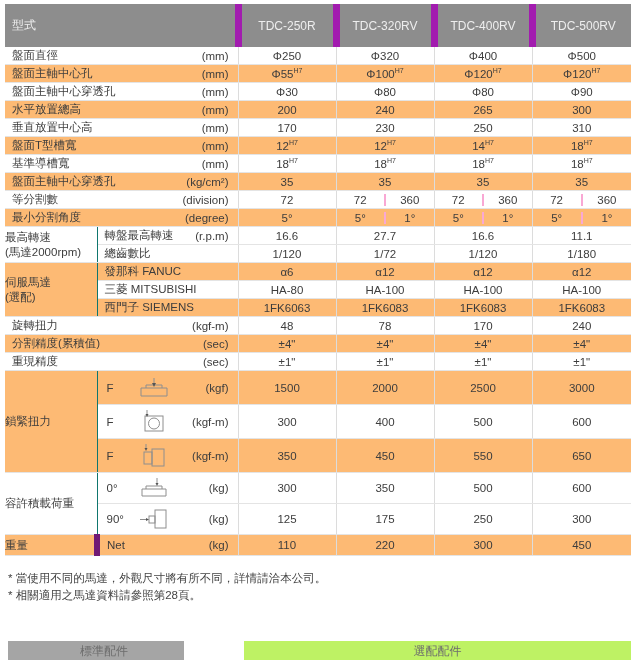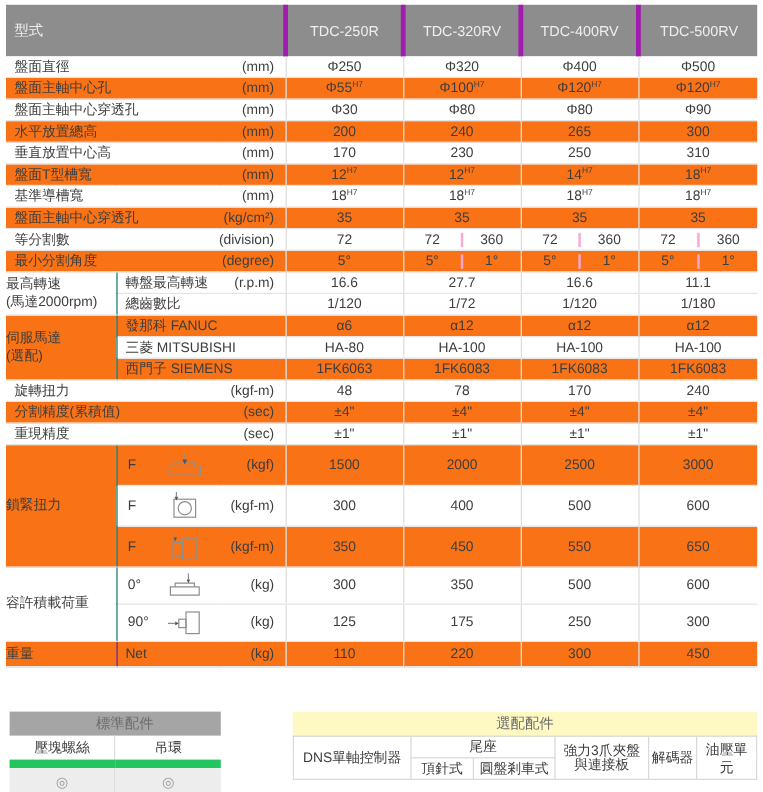--- a/index.html
+++ b/index.html
@@ -5,33 +5,33 @@
   html,body{margin:0;padding:0;background:#fff;}
   body{width:636px;height:660px;font-family:"Liberation Sans","DejaVu Sans",sans-serif;color:#3d3d3d;overflow:hidden;}
   .page{padding:4px 5px 0 5px;}
 
   
   table.spec{border-collapse:collapse;width:626px;table-layout:fixed;font-size:11.5px;}
   .spec col.c1{width:92px;} .spec col.c2{width:86px;} .spec col.c3{width:55px;}
   .spec col.cm{width:98px;} .spec col.cm4{width:99px;}
   .spec thead th{background:#8d8d8d;color:#eeeeee;font-weight:normal;height:19px;font-size:12px;padding:12px;}
   .spec th.tz{text-align:left;padding-left:7px;}
-  .spec th.mh{text-align:center;border-left:4px solid #a21caf;}
+  .spec th.mh{text-align:center;border-left:7px solid #a21caf;}
   .spec tbody td{height:17px;padding:0;border-bottom:1px solid #e4e4e4;vertical-align:middle;}
-  tr.g td{background:#f97316;}
+  tr.g td{background:#fdba74;}
   tr.w td{background:#ffffff;}
   .lw{display:flex;justify-content:space-between;align-items:center;padding:0 9px 0 7px;}
   .lab{white-space:nowrap;}
   .unit{white-space:nowrap;}
   td.c{text-align:center;border-left:1px solid #dcdcdc;}
   .sp{display:flex;}
   .sp span{flex:1;text-align:center;}
   .sp span.h2{border-left:2px solid #f9a8d4;}
   td.gz{border-right:1px solid #0f766e;padding-left:7px;background:#fff;line-height:15px;}
-  td.gzflat{border-right:1px solid #701a75;padding-left:7px;line-height:15px;}
+  td.gzflat{border-right:6px solid #701a75;padding-left:7px;line-height:15px;}
   td.sz{padding:0;}
   sup{font-size:7px;vertical-align:super;line-height:0;}
   tr.h33 td{height:33px;}
   tr.h30 td{height:30px;}
   tr.h20 td{height:20px;}
   .fw{display:flex;align-items:center;padding:0 9px 0 9px;}
   .fw .fl{width:30px;}
   .fw .unit{margin-left:auto;}
   .icon{flex:0 0 auto;}
   .icon path,.icon rect,.icon circle,.icon line{stroke:#8e8e8e;fill:none;stroke-width:1;}
@@ -45,21 +45,21 @@
   table.std{border-collapse:collapse;margin-left:3px;width:182px;font-size:11.5px;text-align:center;table-layout:fixed;}
   .std td{border-bottom:7px solid #22c55e;height:20px;padding:0;}
   .std tr.hdr td{background:#a5a5a5;color:#6d6d6d;border-bottom:none;font-size:12px;padding-left:16px;}
   .std tr.marks td{background:#ededed;color:#999;font-size:12px;height:23px;}
   .std td.vr{border-left:1px solid #dedede;}
 
   table.opt{border-collapse:collapse;margin-left:60px;width:386px;font-size:11.5px;text-align:center;table-layout:fixed;}
   .opt col.o1{width:98px;} .opt col.o2{width:52px;} .opt col.o3{width:68px;}
   .opt col.o4{width:78px;} .opt col.o5{width:40px;} .opt col.o6{width:50px;}
   .opt td{border:1px solid #d9d9d9;height:17px;padding:0 2px;}
-  .opt tr.hdr td{background:#fef9c3;color:#6d6d6d;border:none;height:20px;font-size:12px;}
+  .opt tr.hdr td{background:#bef264;color:#6d6d6d;border:none;height:20px;font-size:12px;}
   .opt .two{line-height:12px;}
 </style>
 </head>
 <body>
 
 <div class="page">
 
 <table class="spec">
   <colgroup>
         <col class="c1">
@@ -443,20 +443,24 @@
             </div>
           </td>
       <td class="c">110</td>
       <td class="c">220</td>
       <td class="c">300</td>
       <td class="c">450</td>
     </tr>
   </tbody>
 </table>
 
+<div class="notes">
+  <div>* 當使用不同的馬達，外觀尺寸將有所不同，詳情請洽本公司。</div>
+  <div>* 相關適用之馬達資料請參照第28頁。</div>
+</div>
 
 <div class="bottom">
 
   <table class="std">
     <tbody>
           <tr class="hdr">
             <td colspan="2">標準配件</td>
           </tr>
     <tr>
       <td>壓塊螺絲</td>

